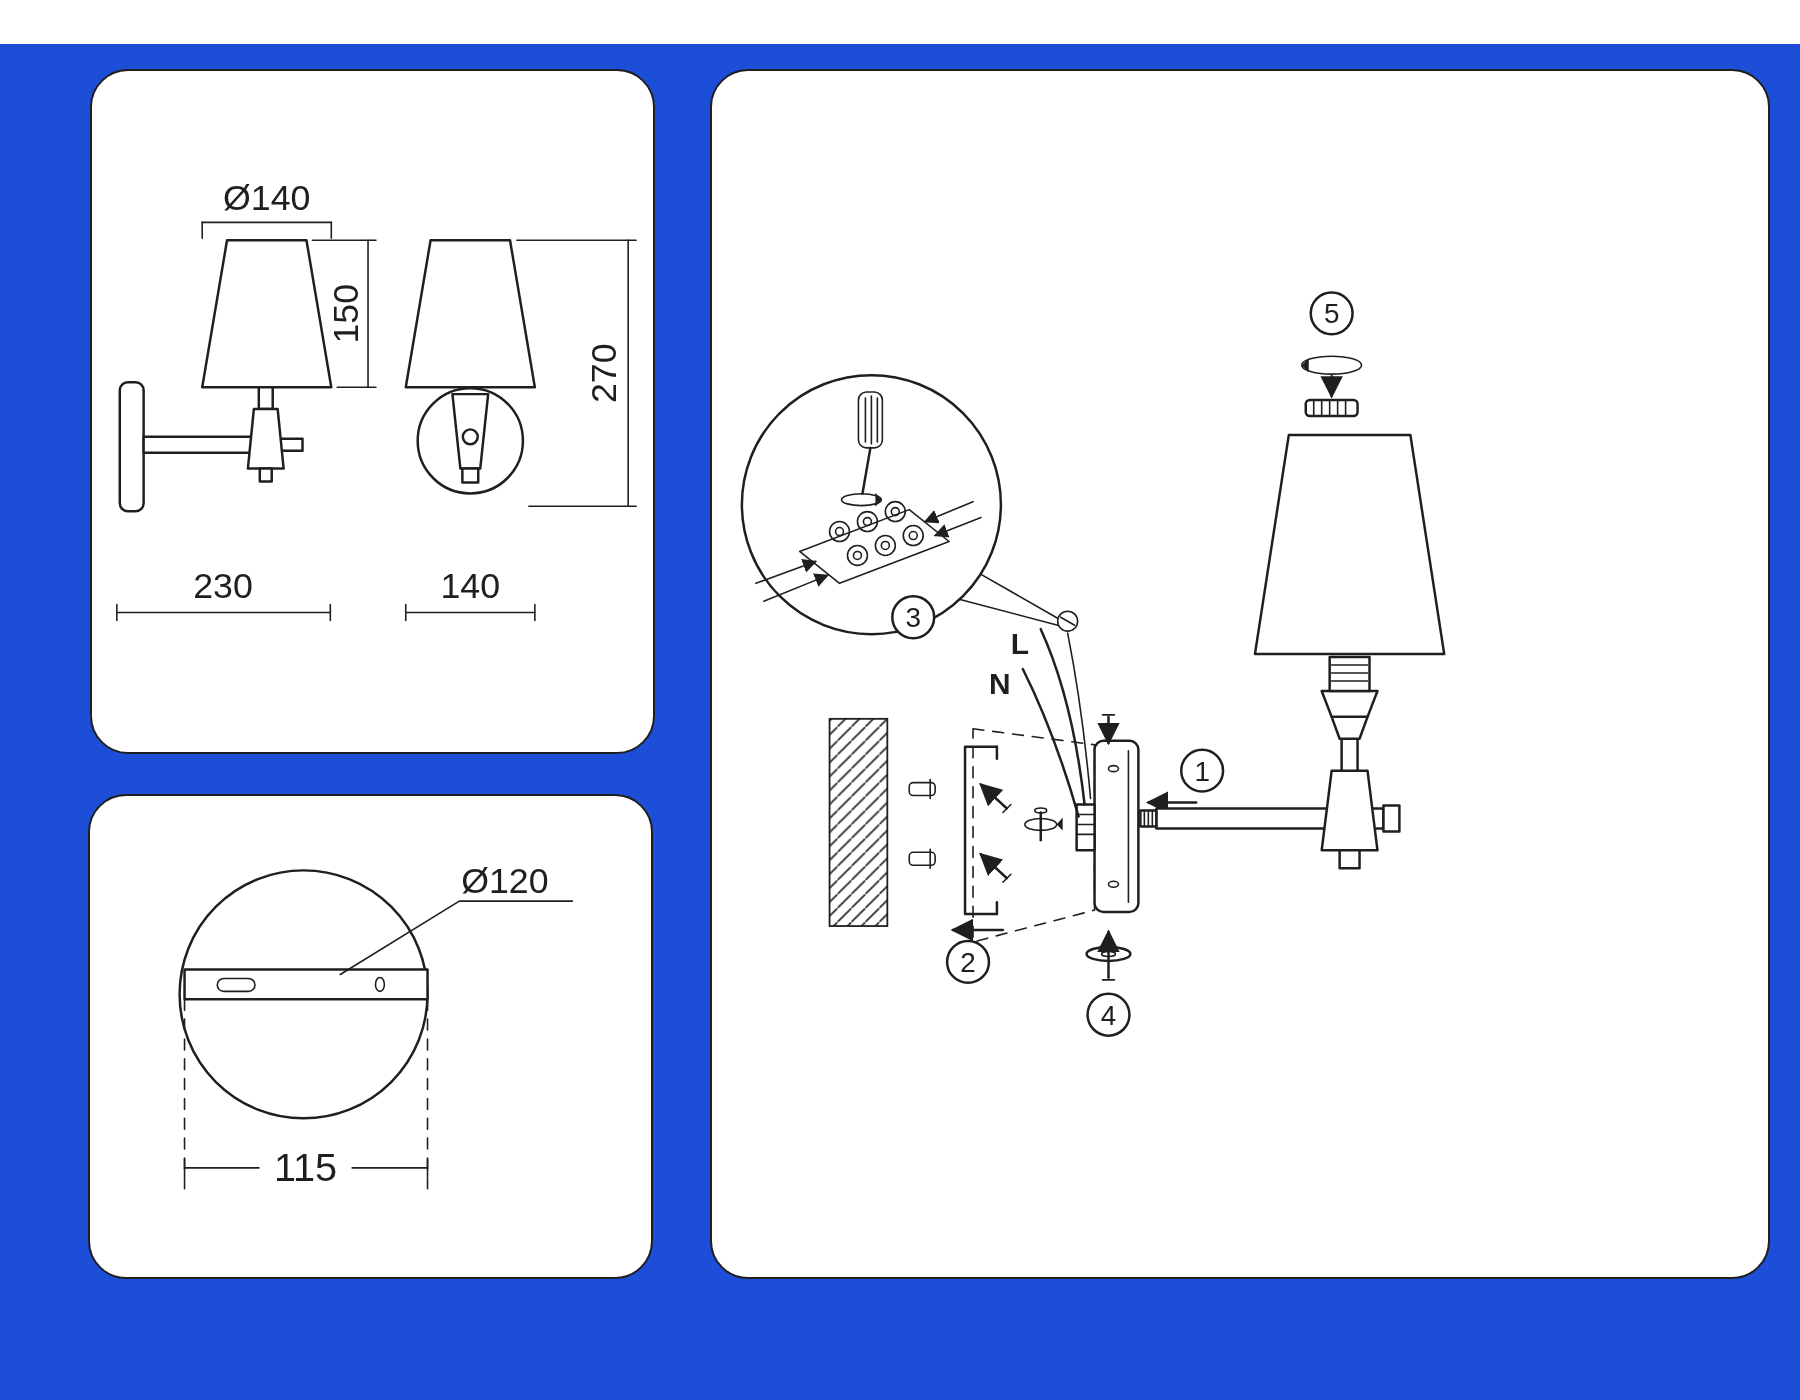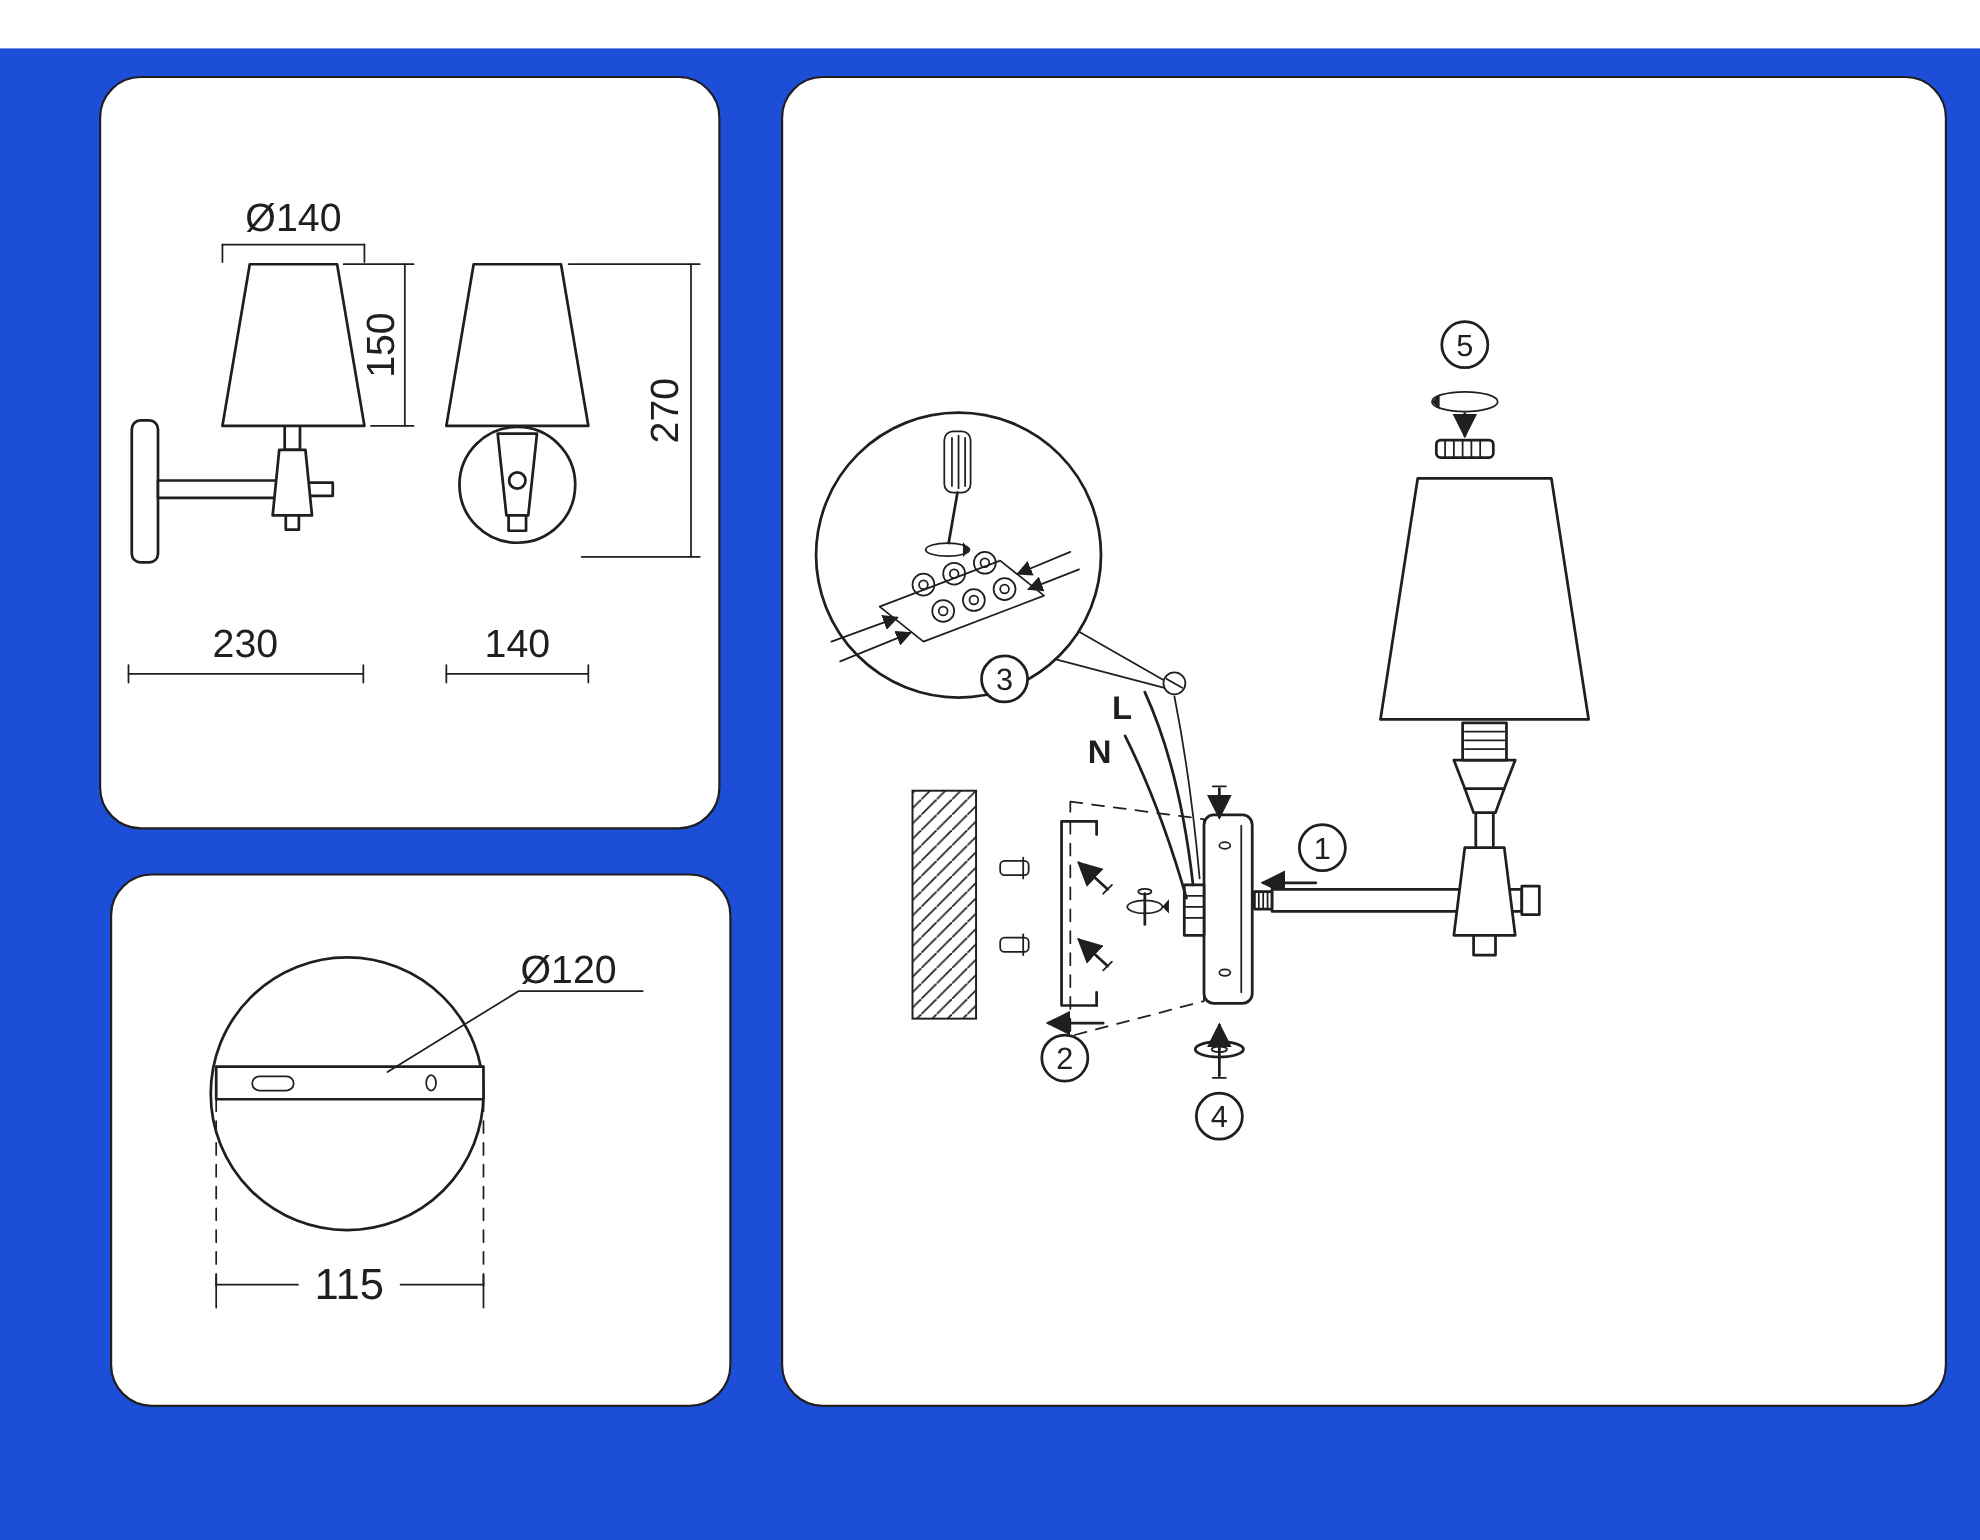--- a/index.html
+++ b/index.html
@@ -72,21 +72,21 @@
 
       <g>
         <line class="ln thin" x1="316" y1="545" x2="446" y2="545"></line>
         <line class="ln thin" x1="316" y1="537" x2="316" y2="553"></line>
         <line class="ln thin" x1="446" y1="537" x2="446" y2="553"></line>
         <text class="dim mid" x="381" y="530">140</text>
       </g>
     </svg>
   </div>
 
-  <div class="panel" style="left:100px;top:750px;width:565px;height:485px;text-align:right;">
+  <div class="panel" style="left:88px;top:750px;width:565px;height:485px;text-align:right;">
     <svg viewBox="0 0 565 485">
       <circle class="ln" cx="215" cy="200" r="125"></circle>
       <rect class="wh" x="95" y="175" width="245" height="30"></rect>
       <rect class="ln thin" x="128" y="184" width="38" height="13" rx="6.5"></rect>
       <ellipse class="ln thin" cx="292" cy="190" rx="4.5" ry="7"></ellipse>
 
       <g>
         <polyline class="ln thin" points="252,180 372,106 486,106" fill="none"></polyline>
         <text class="dim" x="374" y="98">Ø120</text>
       </g>

